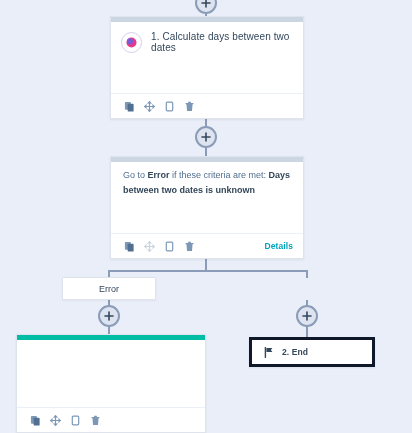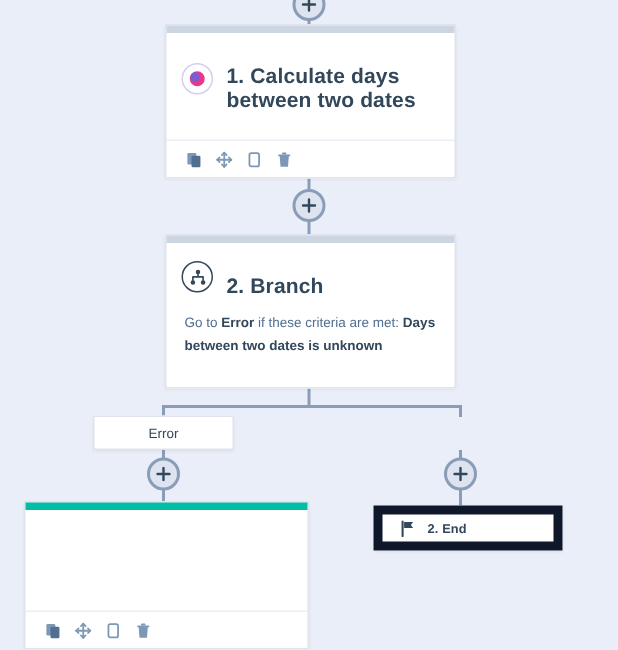--- a/index.html
+++ b/index.html
@@ -72,25 +72,24 @@
     height: 21px;
     border-radius: 50%;
     flex: 0 0 auto;
     display: flex;
     align-items: center;
     justify-content: center;
     box-sizing: border-box;
     margin-right: 9px;
   }
   .card-title {
-    font-size: 14px;
-    font-weight: bold;
+    font-size: 10px;
+    font-weight: normal;
     color: #33475b;
     letter-spacing: .1px;
-    margin-top: 11px;
   }
   .card-body {
     padding: 6px 12px 0 12px;
     font-size: 9px;
     line-height: 15px;
     color: #516f90;
   }
   .card-body b { color: #33475b; font-weight: bold; }
 
   .card-footer {
@@ -133,21 +132,21 @@
     font-size: 9px;
     color: #33475b;
     z-index: 4;
     box-shadow: 0 1px 2px rgba(45,62,80,.06);
   }
 
   
   .end-card {
     position: absolute;
     background: #ffffff;
-    border: 6px solid #0f172a;
+    border: 3px solid #0f172a;
     box-sizing: border-box;
     display: flex;
     align-items: center;
     padding: 0 12px;
     z-index: 3;
     box-shadow: 0 1px 2px rgba(45,62,80,.08);
   }
   .end-label {
     font-size: 8.5px;
     font-weight: bold;
@@ -214,36 +213,53 @@
   <div class="vline" style="left:205px; top:119px; height:37px;"></div>
   <div class="plus-btn" style="left:195px; top:126px;">
     <svg width="10" height="10" viewBox="0 0 10 10">
       <path d="M5 1 V9 M1 5 H9" stroke="#33475b" stroke-width="1.6" stroke-linecap="round"></path>
     </svg>
   </div>
 
   <div class="card" style="left:110px; top:156px; width:194px; height:103px;">
     <div class="card-accent" style="background:#cbd6e2;"></div>
 
-    <div class="card-head">
-      <div class="card-icon" style="border:1.5px solid #33475b; background:#ffffff;">
-        <svg width="12" height="12" viewBox="0 0 12 12">
-          <circle cx="6" cy="2.3" r="1.5" fill="#33475b"></circle>
-          <circle cx="2.6" cy="9.4" r="1.5" fill="#33475b"></circle>
-          <circle cx="9.4" cy="9.4" r="1.5" fill="#33475b"></circle>
-          <path d="M6 3.8 V5.6 M2.6 5.6 H9.4 M2.6 5.6 V7.9 M9.4 5.6 V7.9" stroke="#33475b" stroke-width="1.1" fill="none" stroke-linecap="round"></path>
-        </svg>
-      </div>
-      <span class="card-title">2. Branch</span>
-    </div>
 
     <div class="card-body">
       <span>Go to </span><b>Error</b><span> if these criteria are met: </span><b>Days between two dates is unknown</b>
     </div>
 
+    <div class="card-footer">
+      <div class="tool">
+        <svg width="11" height="11" viewBox="0 0 12 12">
+          <rect x="1" y="1" width="6.5" height="8.5" rx="1" fill="#7c98b6"></rect>
+          <rect x="4" y="3" width="6.5" height="8.5" rx="1" fill="#516f90"></rect>
+        </svg>
+      </div>
+      <div class="tool" style="opacity:.55;">
+        <svg width="11" height="11" viewBox="0 0 12 12">
+          <path d="M6 .8 V11.2 M.8 6 H11.2" stroke="#9db2c8" stroke-width="1.3" stroke-linecap="round"></path>
+          <path d="M6 .8 L4.3 2.6 M6 .8 L7.7 2.6 M6 11.2 L4.3 9.4 M6 11.2 L7.7 9.4
+                   M.8 6 L2.6 4.3 M.8 6 L2.6 7.7 M11.2 6 L9.4 4.3 M11.2 6 L9.4 7.7" stroke="#9db2c8" stroke-width="1.2" stroke-linecap="round" fill="none"></path>
+        </svg>
+      </div>
+      <div class="tool">
+        <svg width="11" height="11" viewBox="0 0 12 12">
+          <rect x="2.5" y="1.2" width="7" height="9.6" rx="1.2" fill="none" stroke="#7c98b6" stroke-width="1.3"></rect>
+        </svg>
+      </div>
+      <div class="tool">
+        <svg width="11" height="11" viewBox="0 0 12 12">
+          <path d="M2.6 2.8 H9.4 L8.7 11 H3.3 Z" fill="#7c98b6"></path>
+          <rect x="4.4" y="0.7" width="3.2" height="1.5" rx=".5" fill="#7c98b6"></rect>
+          <rect x="1.6" y="2.2" width="8.8" height="1.3" rx=".5" fill="#7c98b6"></rect>
+        </svg>
+      </div>
+      <span class="details-link">Details</span>
+    </div>
   </div>
 
   <div class="vline" style="left:205px; top:259px; height:12px;"></div>
   <div class="hline" style="left:108px; top:270px; width:200px;"></div>
   <div class="vline" style="left:108px; top:270px; height:8px;"></div>
   <div class="vline" style="left:306px; top:270px; height:8px;"></div>
 
   <div class="branch-label" style="left:62px; top:277px; width:94px; height:23px;">
     <span>Error</span>
   </div>

